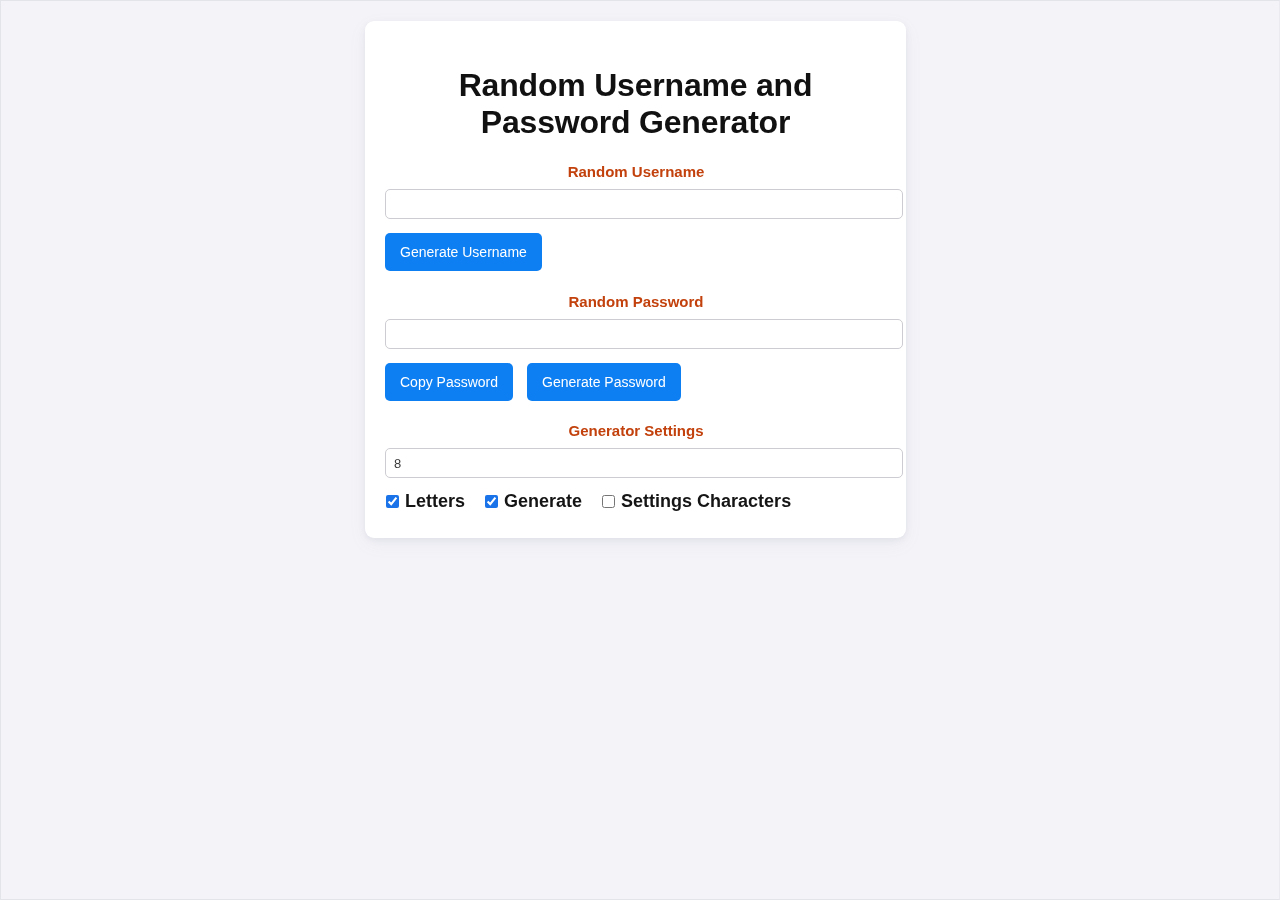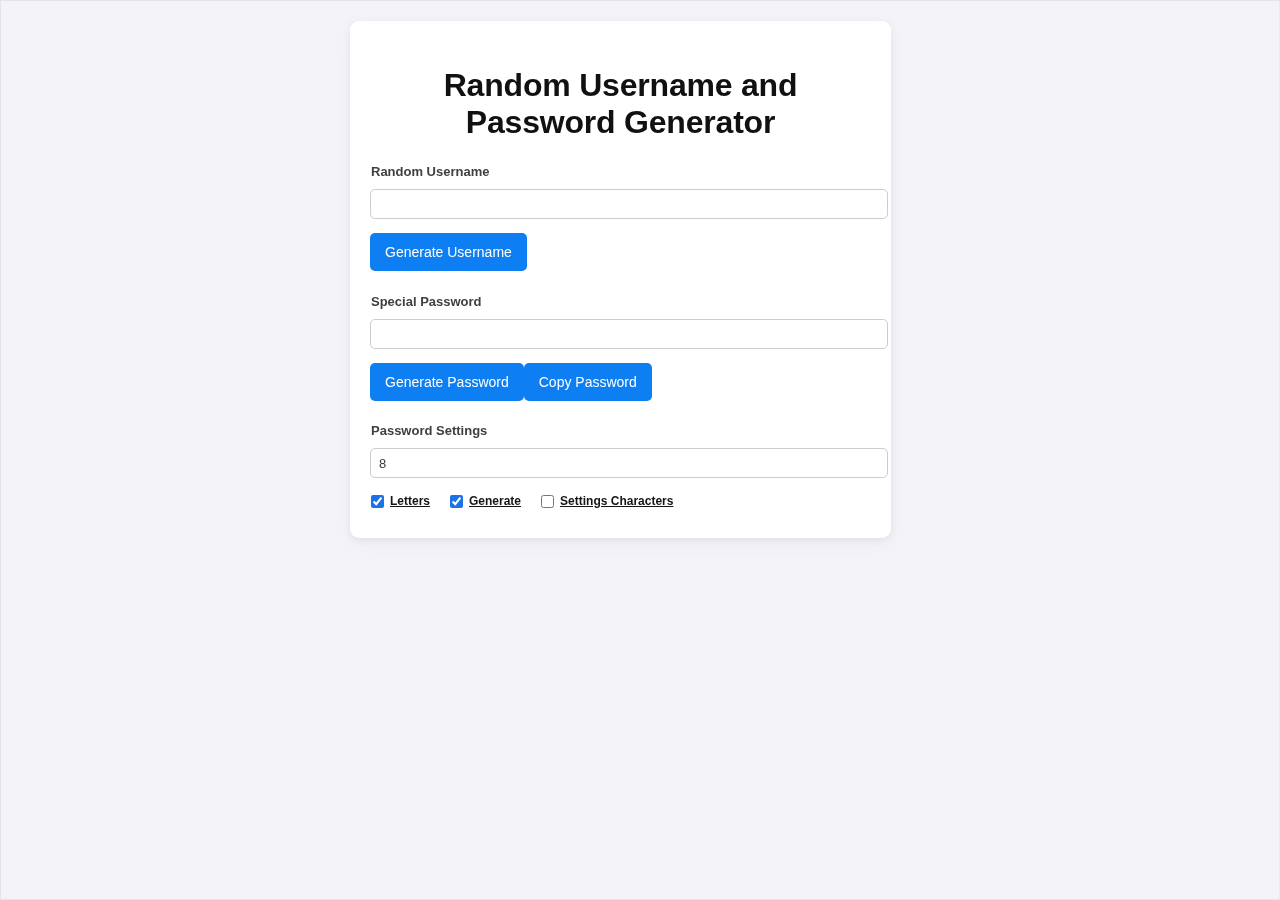--- a/index.html
+++ b/index.html
@@ -21,21 +21,21 @@
   }
 
   .viewport {
     position: relative;
     width: 100%;
     height: 100%;
   }
 
   .card {
     position: absolute;
-    left: 349px;
+    left: 364px;
     top: 20px;
     width: 541px;
     box-sizing: border-box;
     background: #ffffff;
     border-radius: 9px;
     box-shadow: 0 2px 6px rgba(120, 120, 150, 0.10),
                 0 6px 18px rgba(120, 120, 150, 0.07);
     padding: 20px 20px 28px 20px;
   }
 
@@ -49,25 +49,26 @@
     color: #111111;
     letter-spacing: -0.2px;
   }
 
   .section {
     margin-top: 22px;
   }
 
   .field-label {
     display: block;
-    font-size: 13px;
+    font-size: 15px;
     font-weight: bold;
-    color: #404040;
+    color: #c2410c;
     margin: 0 0 8px 1px;
     line-height: 18px;
+    text-align: center;
   }
 
   .text-input {
     display: block;
     box-sizing: border-box;
     width: 518px;
     height: 30px;
     padding: 4px 8px;
     font-family: "Liberation Sans", sans-serif;
     font-size: 13px;
@@ -76,20 +77,21 @@
     border: 1px solid #ccccd2;
     border-radius: 5px;
     outline: none;
   }
   .text-input::placeholder {
     color: #a8a8b0;
   }
 
   .button-row {
     display: flex;
+    gap: 14px;
     margin-top: 14px;
   }
 
   .btn {
     font-family: "Liberation Sans", sans-serif;
     font-size: 14px;
     line-height: 16px;
     color: #ffffff;
     background: #0d7ff2;
     border: none;
@@ -118,57 +120,56 @@
   .checkbox-item input[type="checkbox"] {
     width: 13px;
     height: 13px;
     margin: 0 6px 0 0;
     accent-color: #1a73e8;
     cursor: pointer;
     flex: 0 0 auto;
   }
 
   .checkbox-label {
-    font-size: 12px;
+    font-size: 18px;
     font-weight: bold;
     color: #151515;
     line-height: 18px;
     cursor: pointer;
     white-space: nowrap;
-    text-decoration: underline;
   }
 </style>
 </head>
 <body>
 
 <div class="viewport">
 
   <div class="card">
 
     <h1 class="page-title">Random Username and Password Generator</h1>
 
     <div class="section">
       <label class="field-label">Random Username</label>
       <input class="text-input" type="text" value="" style="">
       <div class="button-row">
         <button class="btn">Generate Username</button>
       </div>
     </div>
 
     <div class="section">
-      <label class="field-label">Special Password</label>
+      <label class="field-label">Random Password</label>
       <input class="text-input" type="text" value="" style="">
       <div class="button-row">
+        <button class="btn">Copy Password</button>
         <button class="btn">Generate Password</button>
-        <button class="btn">Copy Password</button>
       </div>
     </div>
 
     <div class="settings-section">
-      <label class="field-label">Password Settings</label>
+      <label class="field-label">Generator Settings</label>
       <input class="text-input" type="text" value="8" style="">
 
       <div class="checkbox-row">
 
         <div class="checkbox-item">
           <input type="checkbox" id="opt-0" checked="" style="">
           <label class="checkbox-label" for="opt-0">Letters</label>
         </div>
 
         <div class="checkbox-item">

